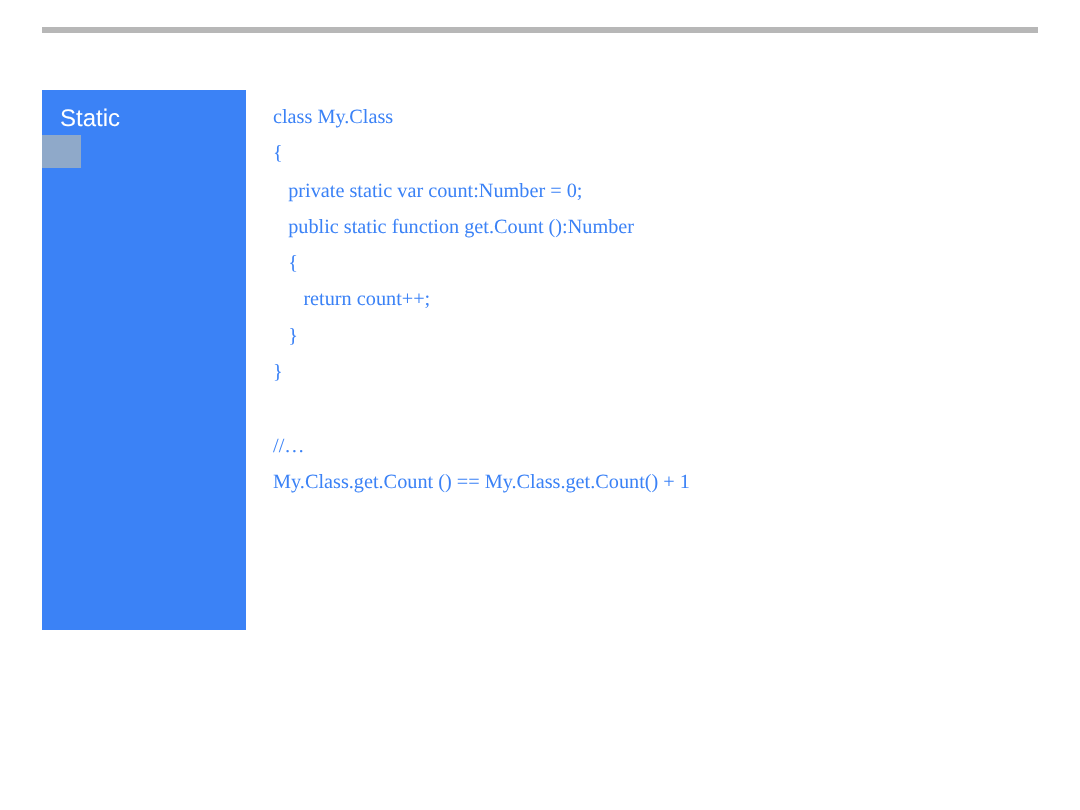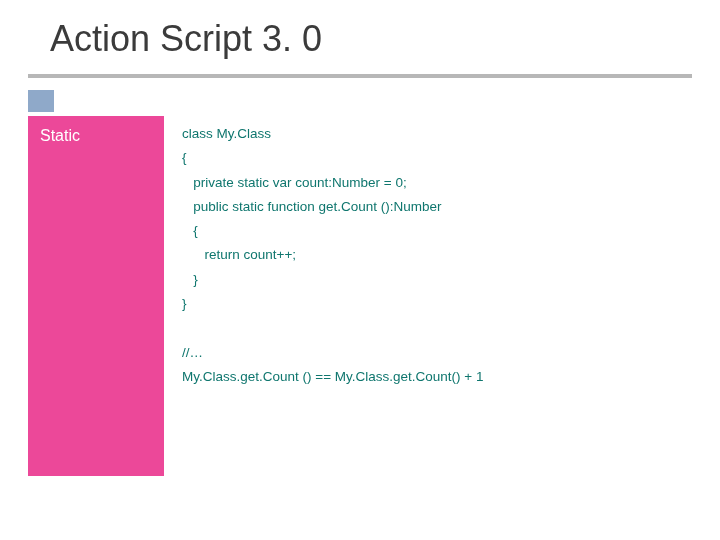--- a/index.html
+++ b/index.html
@@ -35,45 +35,44 @@
     width: 26px;
     height: 22px;
     background: #8fa9c9;
   }
   .content {
     display: flex;
     margin-top: 38px;
   }
   .sidebar {
     width: 136px;
-    background: #ec4899;
+    background: #3b82f6;
     min-height: 360px;
     padding: 10px 12px;
   }
   .sidebar-label {
     color: #ffffff;
     font-family: "Segoe UI", Tahoma, sans-serif;
     font-size: 16px;
     line-height: 1.25;
   }
   .code-area {
     flex: 1;
     padding: 6px 10px 0 18px;
-    font-family: Liberation Sans, sans-serif;
+    font-family: Liberation Serif, serif;
     font-size: 13.5px;
-    color: #0f766e;
+    color: #3b82f6;
     line-height: 1.8;
     white-space: pre;
   }
 </style>
 </head>
 <body>
 
 <div class="slide">
-  <h1 class="title">Action Script 3. 0</h1>
   <div class="title-rule"></div>
   <div class="accent-square"></div>
 
   <div class="content">
     <div class="sidebar">
       <div class="sidebar-label">Static</div>
     </div>
     <div class="code-area"><span>class My.Class</span>
 <span>{</span>
 <span>   private static var count:Number = 0;</span>

